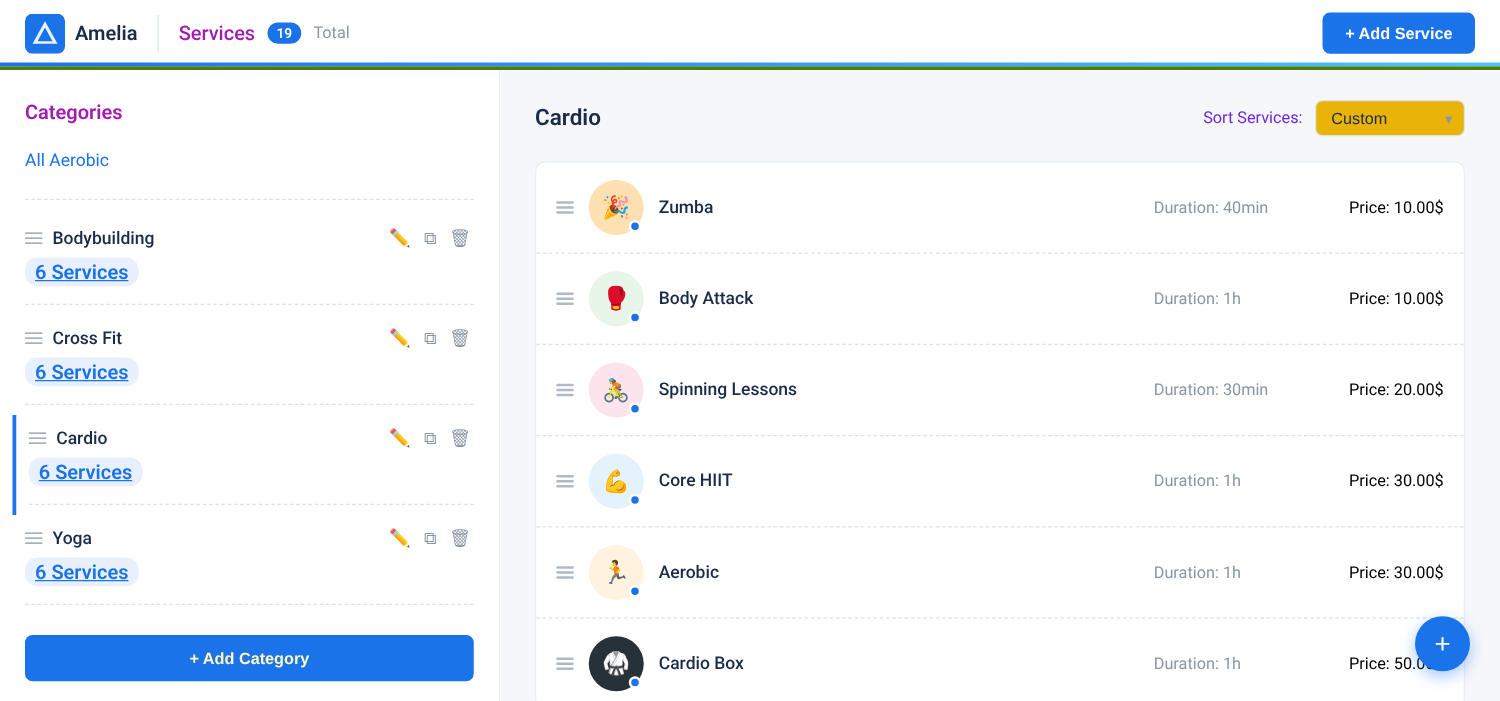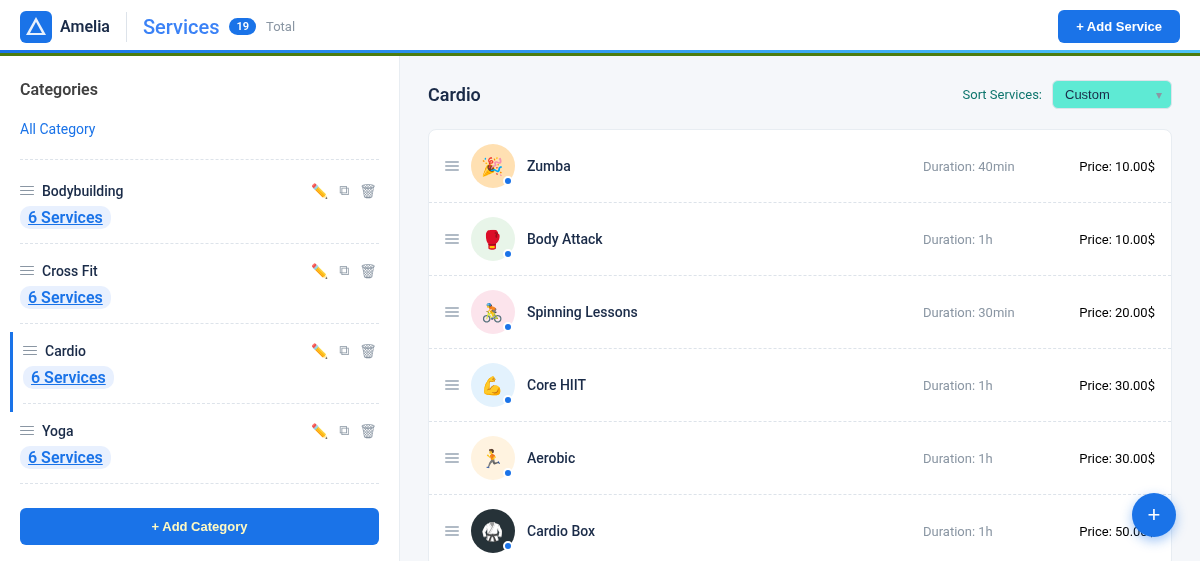--- a/index.html
+++ b/index.html
@@ -34,23 +34,23 @@
       height: 30px;
       background: #dde3ea;
       margin: 0 16px;
     }
     .nav-title-area {
       display: flex;
       align-items: center;
       gap: 10px;
     }
     .nav-title {
-      font-size: 20px;
+      font-size: 16px;
       font-weight: 500;
-      color: #3b82f6;
+      color: #a21caf;
     }
     .count-badge {
       background: #1a73e8;
       color: #fff;
       font-size: 11px;
       font-weight: 600;
       padding: 2px 7px;
       border-radius: 10px;
     }
     .total-label {
@@ -94,21 +94,21 @@
       background: #fff;
       border-right: 1px solid #e8edf2;
       padding: 24px 20px 20px;
       overflow-y: auto;
       display: flex;
       flex-direction: column;
     }
     .sidebar-title {
       font-size: 16px;
       font-weight: 600;
-      color: #404040;
+      color: #a21caf;
       margin-bottom: 18px;
     }
     .all-services-item {
       font-size: 14px;
       color: #1a73e8;
       margin-bottom: 12px;
       cursor: pointer;
       padding: 4px 0;
     }
     .sidebar-divider {
@@ -216,29 +216,29 @@
       font-weight: 600;
       color: #1a2b48;
     }
     .sort-area {
       display: flex;
       align-items: center;
       gap: 10px;
     }
     .sort-label {
       font-size: 13px;
-      color: #0f766e;
+      color: #6d28d9;
     }
     .sort-select {
       border: 1px solid #dde3ea;
       border-radius: 6px;
       padding: 6px 32px 6px 12px;
       font-size: 13px;
       color: #1a2b48;
-      background: #5eead4;
+      background: #eab308;
       appearance: none;
       cursor: pointer;
       min-width: 120px;
     }
     .sort-select-wrapper {
       position: relative;
     }
     .sort-select-wrapper::after {
       content: '▾';
       position: absolute;
@@ -365,21 +365,21 @@
     <span class="count-badge">19</span>
     <span class="total-label">Total</span>
   </div>
   <button class="add-service-btn">+ Add Service</button>
 </nav>
 
 <div class="main-layout">
 
   <aside class="sidebar">
     <h2 class="sidebar-title">Categories</h2>
-    <div class="all-services-item">All Category</div>
+    <div class="all-services-item">All Aerobic</div>
     <hr class="sidebar-divider">
     <div id="categories-list">
         <div class="category-item">
     <div class="category-header">
       <div class="category-name-area">
         <div class="drag-handle">
           <span></span>
                 <span></span>
                 <span></span>
         </div>

